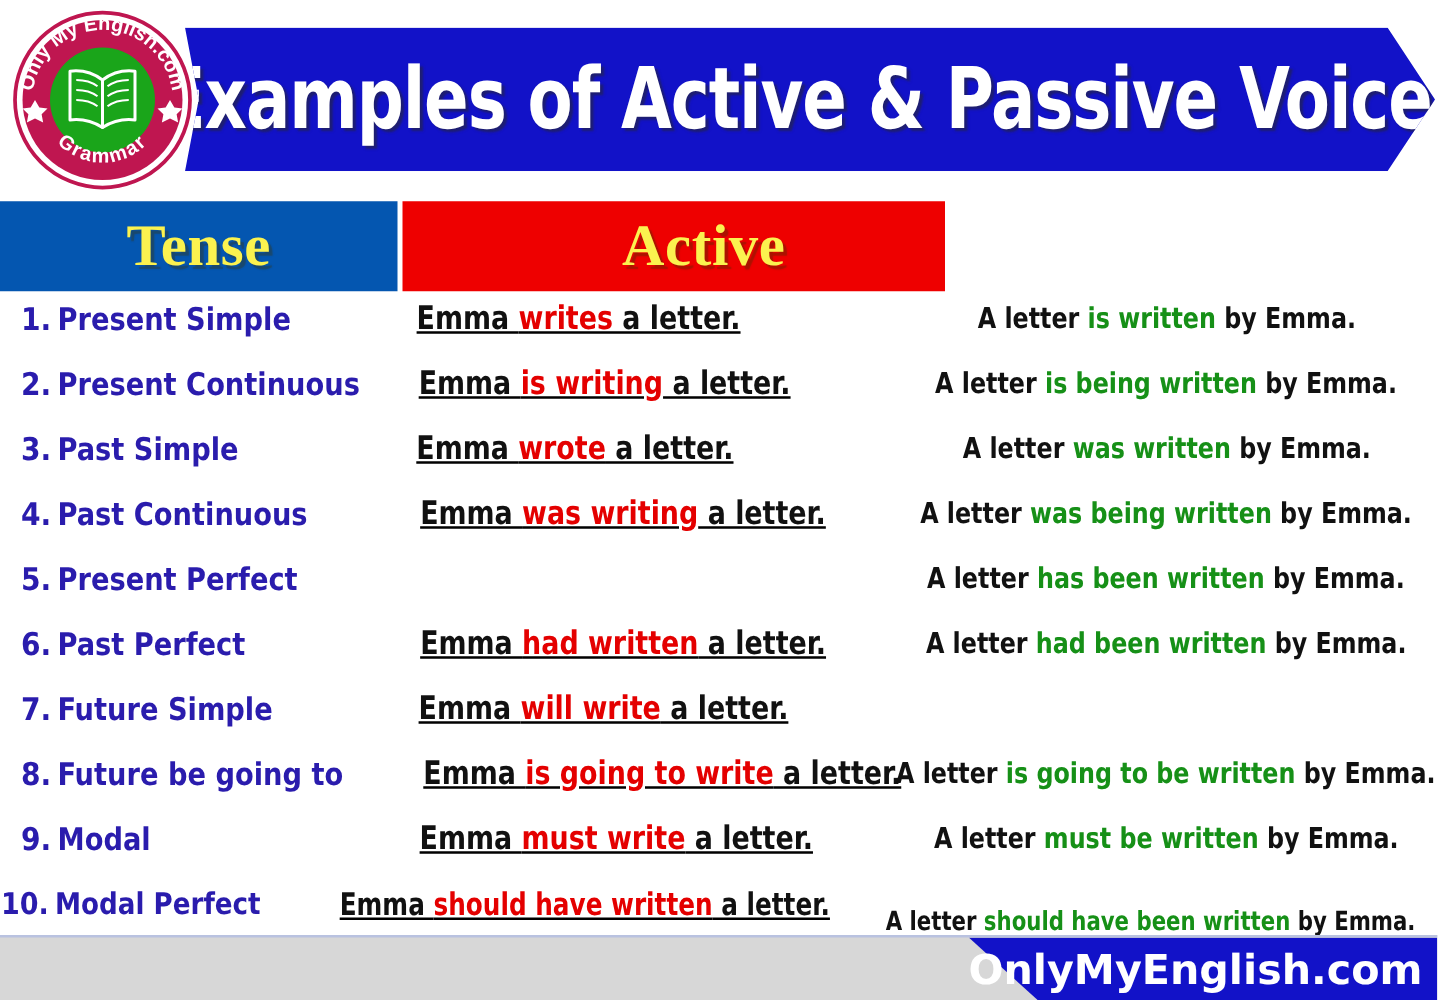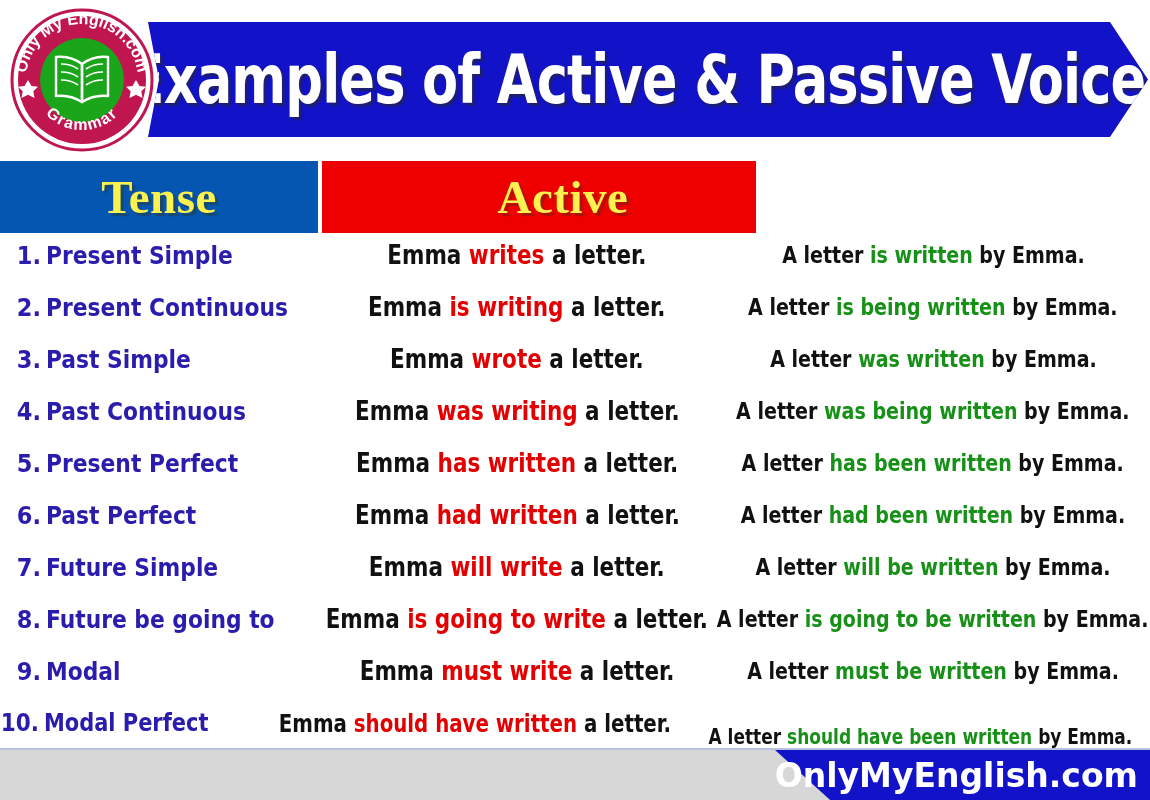--- a/index.html
+++ b/index.html
@@ -122,21 +122,22 @@
     font-weight: bold;
     font-size: 25px;
     transform: scaleX(0.97);
     transform-origin: left center;
   }
 
   
   .cell-active {
     left: 322px;
     width: 390px;
-    justify-content: center;
+    justify-content: flex-start;
+    text-decoration: underline;
   }
   .sent-active {
     font-family: "DejaVu Sans Condensed", "Liberation Sans Narrow", "Liberation Sans", sans-serif;
     font-weight: bold;
     font-size: 26px;
     color: #111111;
     transform: scaleX(0.92);
     transform-origin: center center;
   }
   .sent-active em { font-style: normal; color: #e40000; }
@@ -297,23 +298,20 @@
       </div>
       <div class="cell cell-passive">
         <span class="sent-passive"><span>A letter </span><em>was being written</em><span> by Emma.</span></span>
       </div>
     </div>
     <div class="row">
       <div class="cell cell-tense">
         <span class="tnum">5.</span>
         <span class="tname">Present Perfect</span>
       </div>
-      <div class="cell cell-active">
-        <span class="sent-active"><span>Emma </span><em>has written</em><span> a letter.</span></span>
-      </div>
       <div class="cell cell-passive">
         <span class="sent-passive"><span>A letter </span><em>has been written</em><span> by Emma.</span></span>
       </div>
     </div>
     <div class="row">
       <div class="cell cell-tense">
         <span class="tnum">6.</span>
         <span class="tname">Past Perfect</span>
       </div>
       <div class="cell cell-active">
@@ -323,23 +321,20 @@
         <span class="sent-passive"><span>A letter </span><em>had been written</em><span> by Emma.</span></span>
       </div>
     </div>
     <div class="row">
       <div class="cell cell-tense">
         <span class="tnum">7.</span>
         <span class="tname">Future Simple</span>
       </div>
       <div class="cell cell-active">
         <span class="sent-active"><span>Emma </span><em>will write</em><span> a letter.</span></span>
-      </div>
-      <div class="cell cell-passive">
-        <span class="sent-passive"><span>A letter </span><em>will be written</em><span> by Emma.</span></span>
       </div>
     </div>
     <div class="row">
       <div class="cell cell-tense">
         <span class="tnum">8.</span>
         <span class="tname">Future be going to</span>
       </div>
       <div class="cell cell-active">
         <span class="sent-active"><span>Emma </span><em>is going to write</em><span> a letter.</span></span>
       </div>

